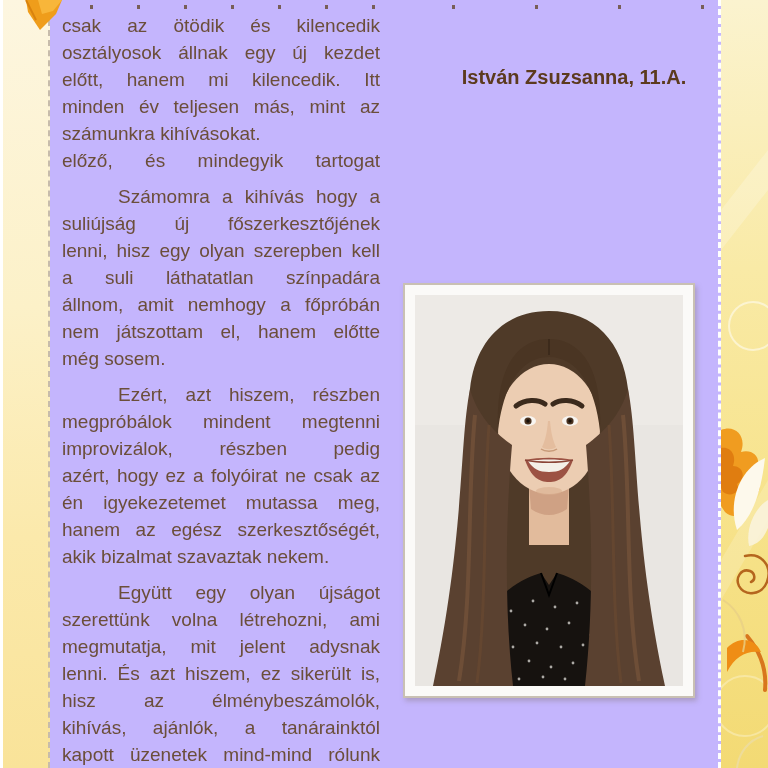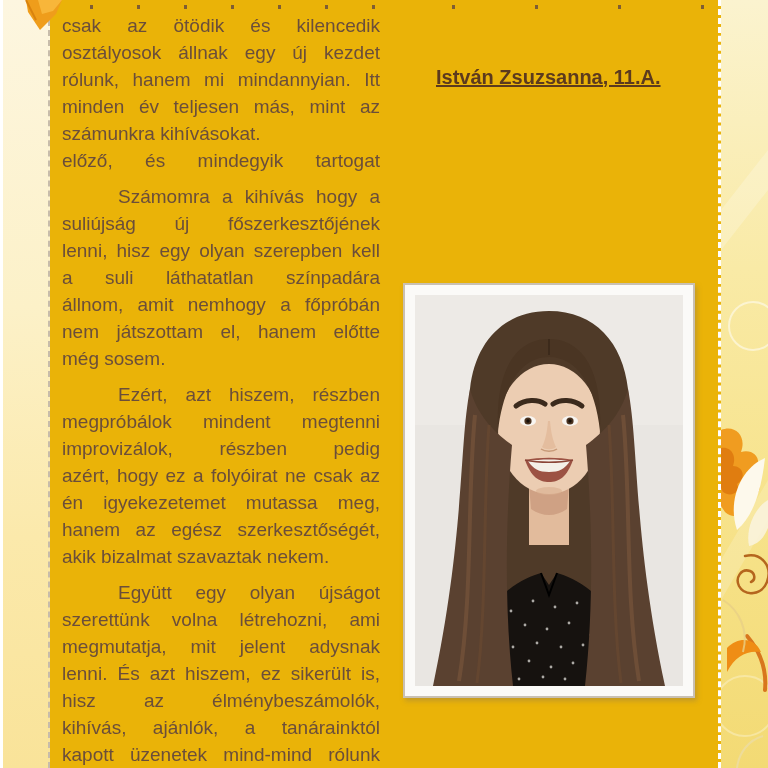--- a/index.html
+++ b/index.html
@@ -1,16 +1,16 @@
 <!DOCTYPE html>
 <html><head>
 <meta charset="utf-8">
 <style>
   html,body{margin:0;padding:0;background:#ffffff;}
-  .page{position:relative;width:768px;height:768px;background:#eab308;overflow:hidden;
+  .page{position:relative;width:768px;height:768px;background:#c4b5fd;overflow:hidden;
         font-family:"Liberation Sans",sans-serif;}
 
   
   .left-strip{position:absolute;left:0;top:0;width:50px;height:768px;box-sizing:border-box;
     background:linear-gradient(180deg,#fdf6e0 0%,#fcf1c8 40%,#fbe9ab 70%,#f9e399 100%);
     border-right:2px dashed #c7bcab;}
   .left-strip::before{content:"";position:absolute;left:0;top:0;width:3px;height:100%;background:#fff;}
   .corner-leaf{position:absolute;left:20px;top:0;width:42px;height:38px;z-index:3;}
   .right-strip{position:absolute;right:0;top:0;width:50px;height:768px;box-sizing:border-box;
     border-left:3px dashed #ffffff;}
@@ -22,21 +22,21 @@
   .col-right{left:406px;width:306px;padding-top:5px;}
   .para{margin:0 0 9px 0;}
   .line{display:block;text-align:justify;text-align-last:justify;}
   .line.last{text-align-last:left;}
   .line.indent{text-indent:56px;}
   .cut{height:4px;margin:0 4px 3px 2px;opacity:.85;
     background-image:repeating-linear-gradient(90deg,transparent 0 26px,#6b4e3a 26px 29px,transparent 29px 47px);}
   .cut.sparse{background-image:repeating-linear-gradient(90deg,transparent 0 44px,#6b4e3a 44px 47px,transparent 47px 83px);}
 
   .signature{margin-top:56px;padding-left:30px;font-size:20px;line-height:24px;font-weight:bold;
-    color:#5c3a1e;text-align:left;text-decoration:underline;}
+    color:#5c3a1e;text-align:center;}
 
   
   .photo-frame{position:absolute;left:403px;top:283px;width:292px;height:415px;box-sizing:border-box;
     background:#fbfaf8;border:2px solid #c9c0b3;padding:10px;
     box-shadow:2px 3px 5px rgba(120,110,95,.35);}
   .photo-frame svg{display:block;}
 </style>
 </head>
 <body>
 
@@ -74,21 +74,21 @@
       <path d="M2 600 C18 610 28 630 22 652" stroke="#e8cf86" stroke-width="2" fill="none" opacity=".8"></path>
       <path d="M42 736 C28 740 18 752 16 768" stroke="#eedc9a" stroke-width="2" fill="none"></path>
     </svg>
   </div>
 
   <div class="col col-left">
     <div class="cut"></div>
     <p class="para">
       <span class="line">csak az ötödik és kilencedik</span>
       <span class="line">osztályosok állnak egy új kezdet</span>
-      <span class="line">rólunk, hanem mi mindannyian. Itt</span>
+      <span class="line">előtt, hanem mi kilencedik. Itt</span>
       <span class="line">minden év teljesen más, mint az</span>
       <span class="line last">számunkra kihívásokat.</span>
       <span class="line">előző, és mindegyik tartogat</span>
     </p>
     <p class="para">
       <span class="line indent">Számomra a kihívás hogy a</span>
       <span class="line">suliújság új főszerkesztőjének</span>
       <span class="line">lenni, hisz egy olyan szerepben kell</span>
       <span class="line">a suli láthatatlan színpadára</span>
       <span class="line">állnom, amit nemhogy a főpróbán</span>

